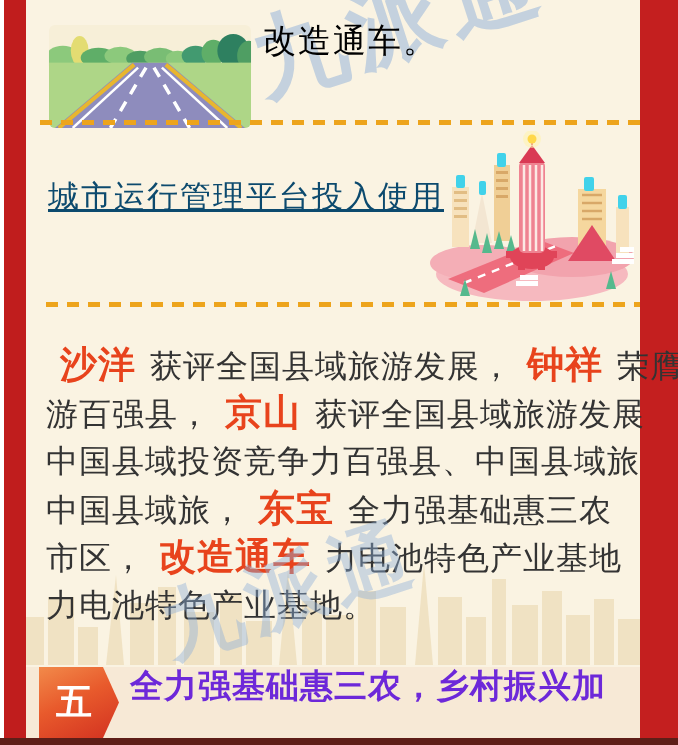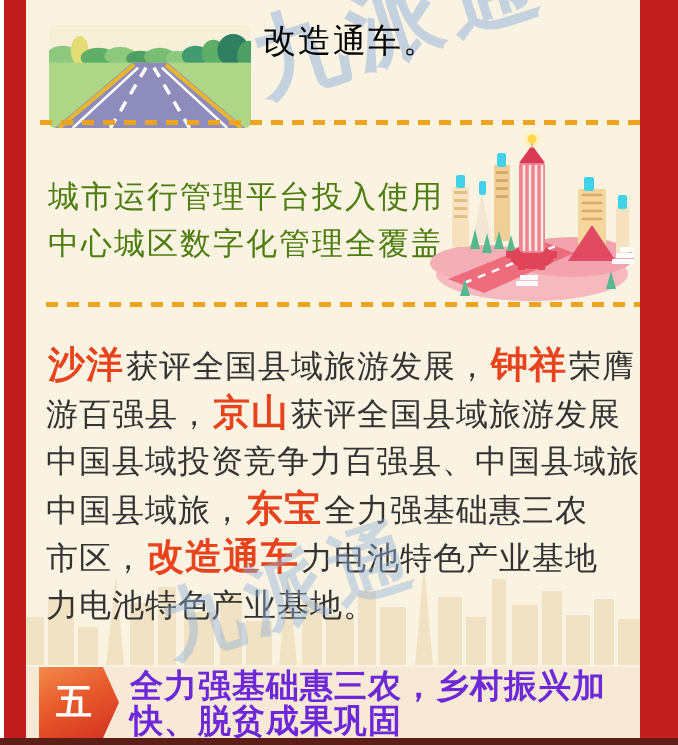--- a/index.html
+++ b/index.html
@@ -26,25 +26,25 @@
   .dash{position:absolute;height:5px;z-index:3;
     background:repeating-linear-gradient(90deg,#eda41c 0 12px,transparent 12px 21px);}
   .dash1{left:40px;top:120px;width:600px;}
   .dash2{left:46px;top:302px;width:594px;}
 
   .title{position:absolute;left:263px;top:20px;z-index:2;white-space:nowrap;}
   .title-hl{font-size:35px;font-weight:bold;color:#e8431c;line-height:40px;letter-spacing:1px;}
   .title-rest{font-size:33px;color:#000000;line-height:41px;letter-spacing:2px;}
 
   .platform{position:absolute;left:48px;top:173px;z-index:2;white-space:nowrap;
-    font-size:31px;color:#4d7c0f;line-height:47px;letter-spacing:2px;}
+    font-size:31px;color:#0c4a6e;line-height:47px;letter-spacing:2px;text-decoration:underline;}
 
   .para{position:absolute;left:46px;top:341px;width:596px;z-index:3;}
   .para-line{height:48px;line-height:48px;font-size:32px;color:#333333;white-space:nowrap;letter-spacing:1px;}
-  .hl{color:#e8431c;font-weight:bold;font-size:37px;margin:0 2px;}
+  .hl{color:#e8431c;font-weight:bold;font-size:37px;margin:0 14px;}
 
   .banner{position:absolute;left:26px;top:667px;width:614px;height:71px;background:#f7e9d6;z-index:2;}
   .banner-box{
     position:absolute;left:13px;top:0;width:80px;height:71px;
     background:linear-gradient(155deg,#f28a4a 0%,#e85a2c 45%,#d23120 100%);
     clip-path:polygon(0 0,80% 0,100% 50%,80% 100%,0 100%);
     display:flex;align-items:center;justify-content:center;
   }
   .banner-num{color:#ffffff;font-size:36px;font-weight:bold;padding-right:10px;}
   .banner-text{position:absolute;left:104px;top:1px;font-size:33px;font-weight:bold;
@@ -128,21 +128,20 @@
   </svg>
 
   <div class="title">
     <div class="title-rest">改造通车。</div>
   </div>
 
   <div class="dash dash1"></div>
 
   <div class="platform">
     <div>城市运行管理平台投入使用</div>
-    <div>中心城区数字化管理全覆盖</div>
   </div>
 
   <svg class="city-illu" viewBox="0 0 222 171">
 
     <ellipse cx="112" cy="143" rx="96" ry="27" fill="#f6b9bf"></ellipse>
     <ellipse cx="152" cy="126" rx="62" ry="20" fill="#f2a3ad"></ellipse>
     <ellipse cx="62" cy="132" rx="52" ry="18" fill="#f4aeb6"></ellipse>
 
     <polygon points="28,148 122,110 154,122 64,162" fill="#ee6d7d"></polygon>
     <line x1="44" y1="152" x2="136" y2="115" stroke="#ffffff" stroke-width="2.5" stroke-dasharray="8 7"></line>
@@ -234,17 +233,16 @@
       <span>力电池特色产业基地。</span>
     </div>
   </div>
 
   <div class="banner">
     <div class="banner-box">
       <span class="banner-num">五</span>
     </div>
     <div class="banner-text">
       <div>全力强基础惠三农，乡村振兴加</div>
-      <div>快、脱贫成果巩固</div>
     </div>
   </div>
 
 </div>
 
 </body></html>

